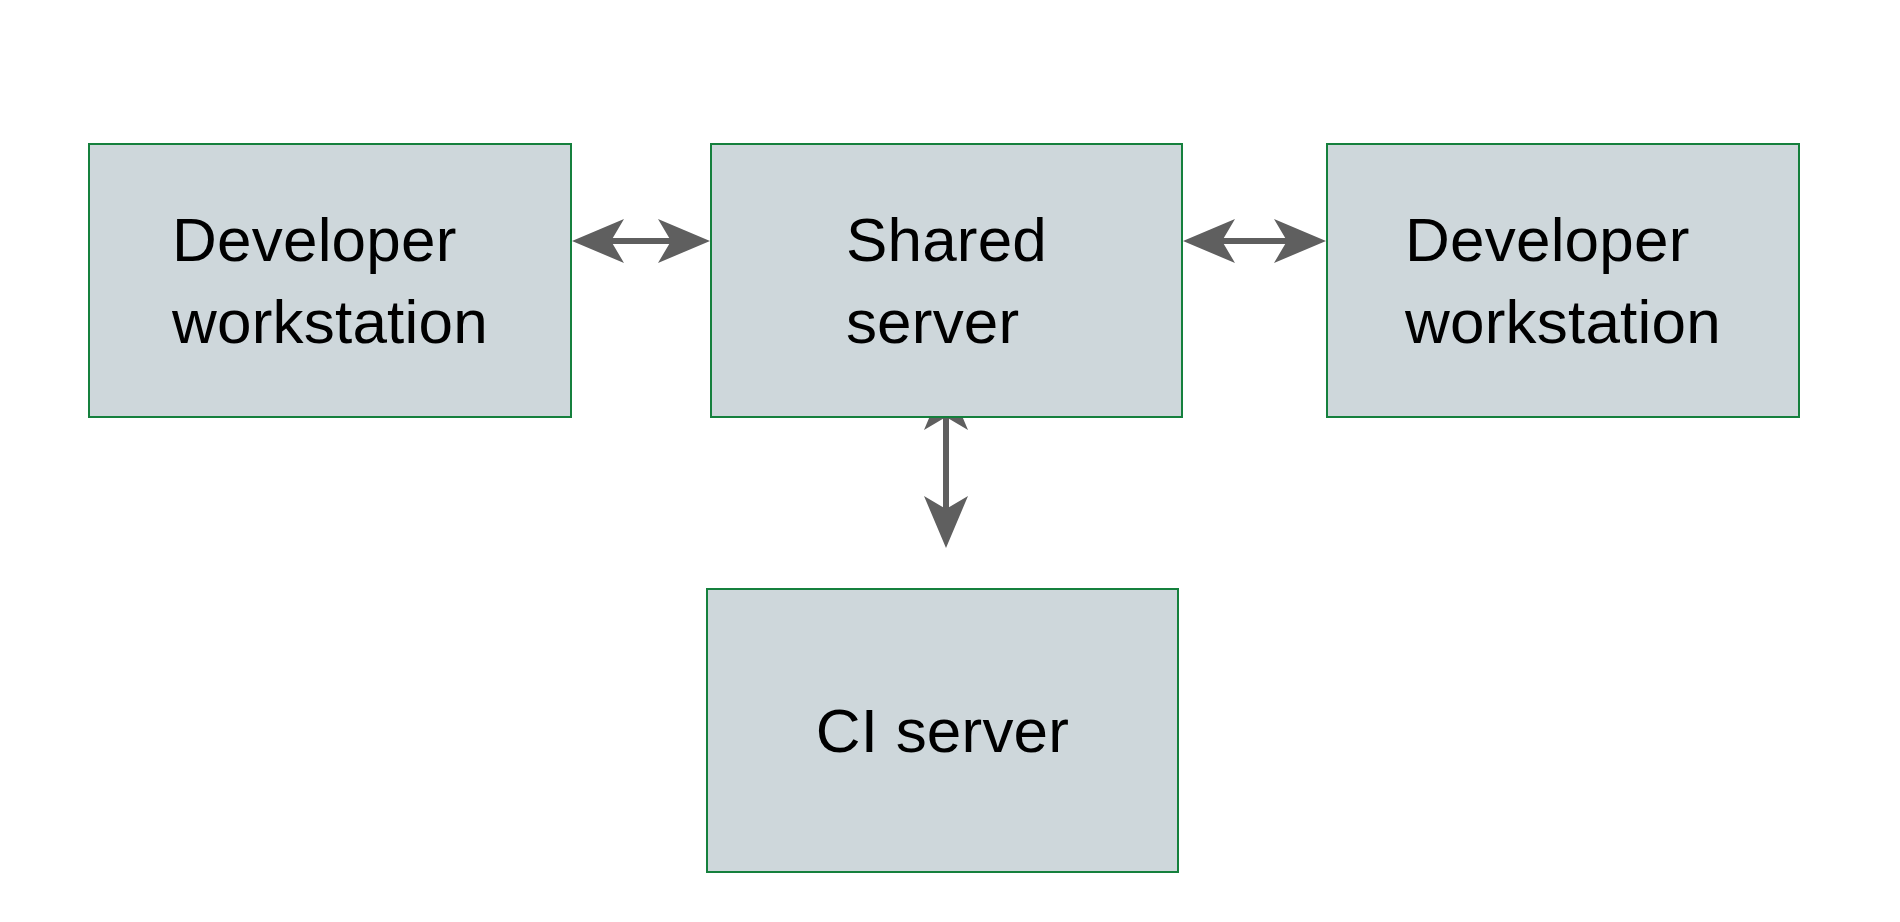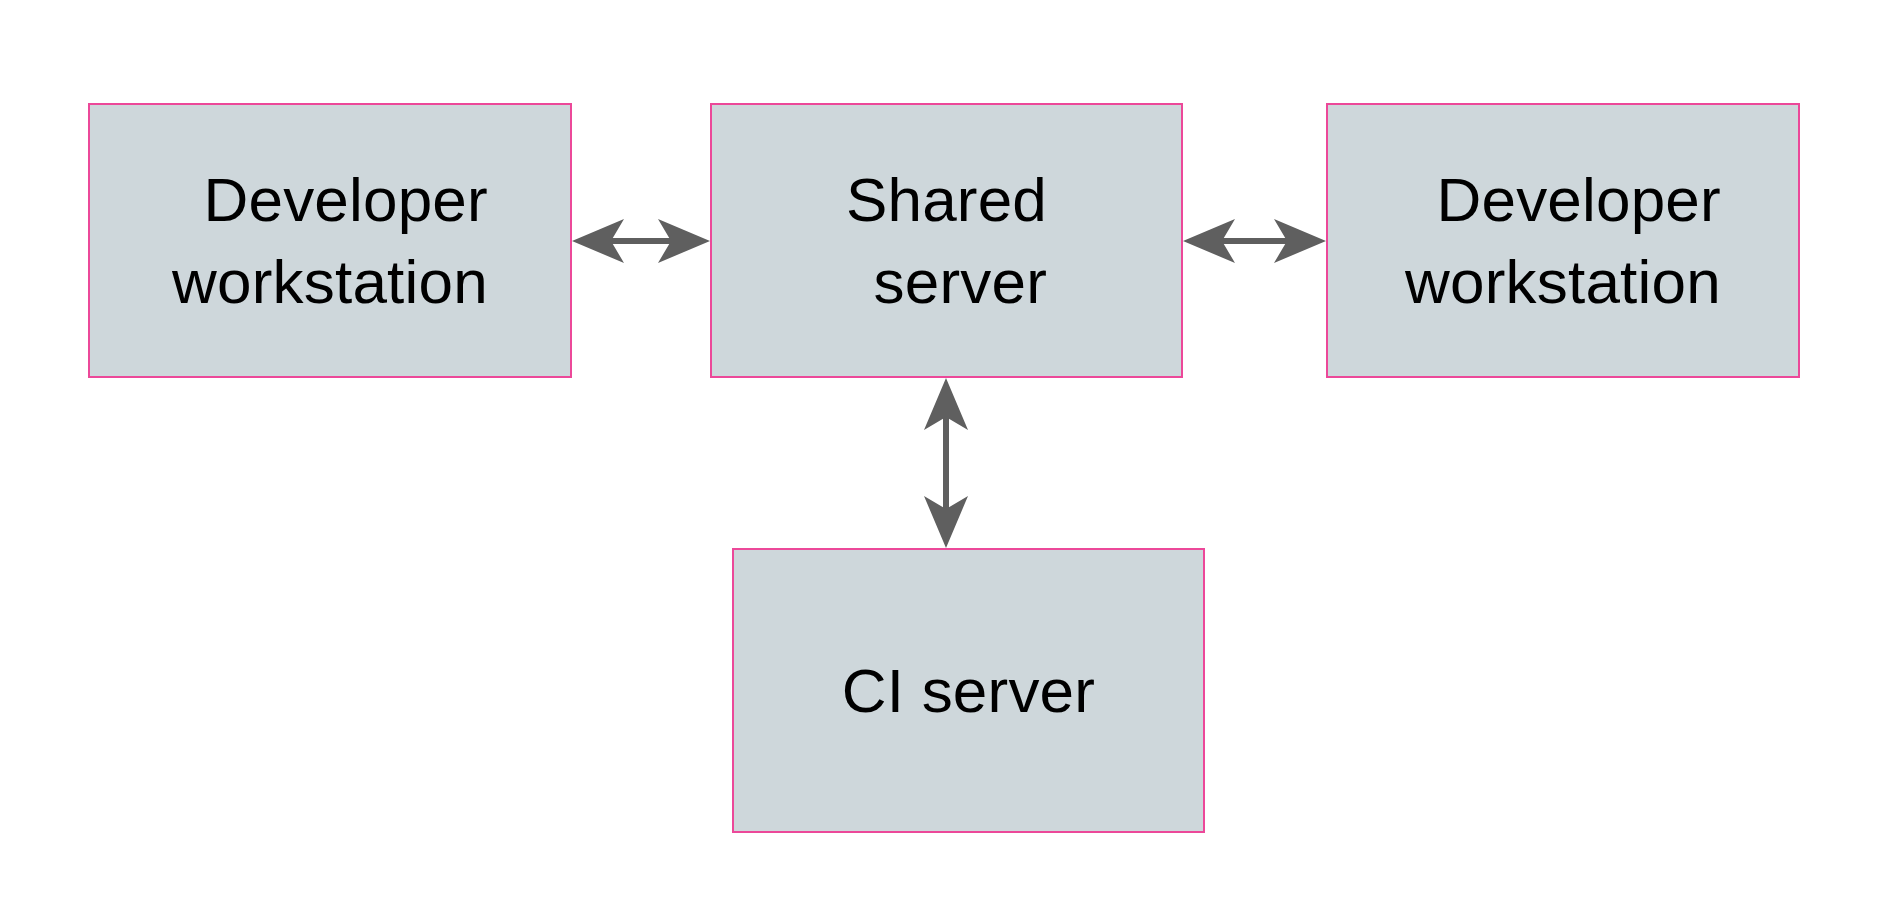--- a/index.html
+++ b/index.html
@@ -23,38 +23,39 @@
     left: 0;
     top: 0;
     width: 1900px;
     height: 922px;
     pointer-events: none;
   }
   .node {
     position: absolute;
     box-sizing: border-box;
     background: #ced7db;
-    border: 2px solid #ec4899;
+    border: 2px solid #15803d;
     display: flex;
     align-items: center;
     justify-content: center;
-    text-align: right;
+    text-align: left;
+    margin-top: 40px;
   }
   .node-label {
     color: #000000;
     font-size: 62px;
     line-height: 1.32;
     letter-spacing: 0.2px;
     white-space: pre-line;
     padding: 0 10px;
   }
   #node-dev-left  { left: 88px;  top: 103px; width: 484px; height: 275px; }
   #node-shared    { left: 710px; top: 103px; width: 473px; height: 275px; }
   #node-dev-right { left: 1326px;top: 103px; width: 474px; height: 275px; }
-  #node-ci        { left: 732px; top: 548px; width: 473px; height: 285px; }
+  #node-ci        { left: 706px; top: 548px; width: 473px; height: 285px; }
 </style>
 </head>
 <body>
 
 <div id="canvas">
 
   <svg id="edges" viewBox="0 0 1900 922" width="1900" height="922" xmlns="http://www.w3.org/2000/svg">
 
     <g>
       <rect x="595" y="238" width="93" height="6" fill="#5f5f5f"></rect>

